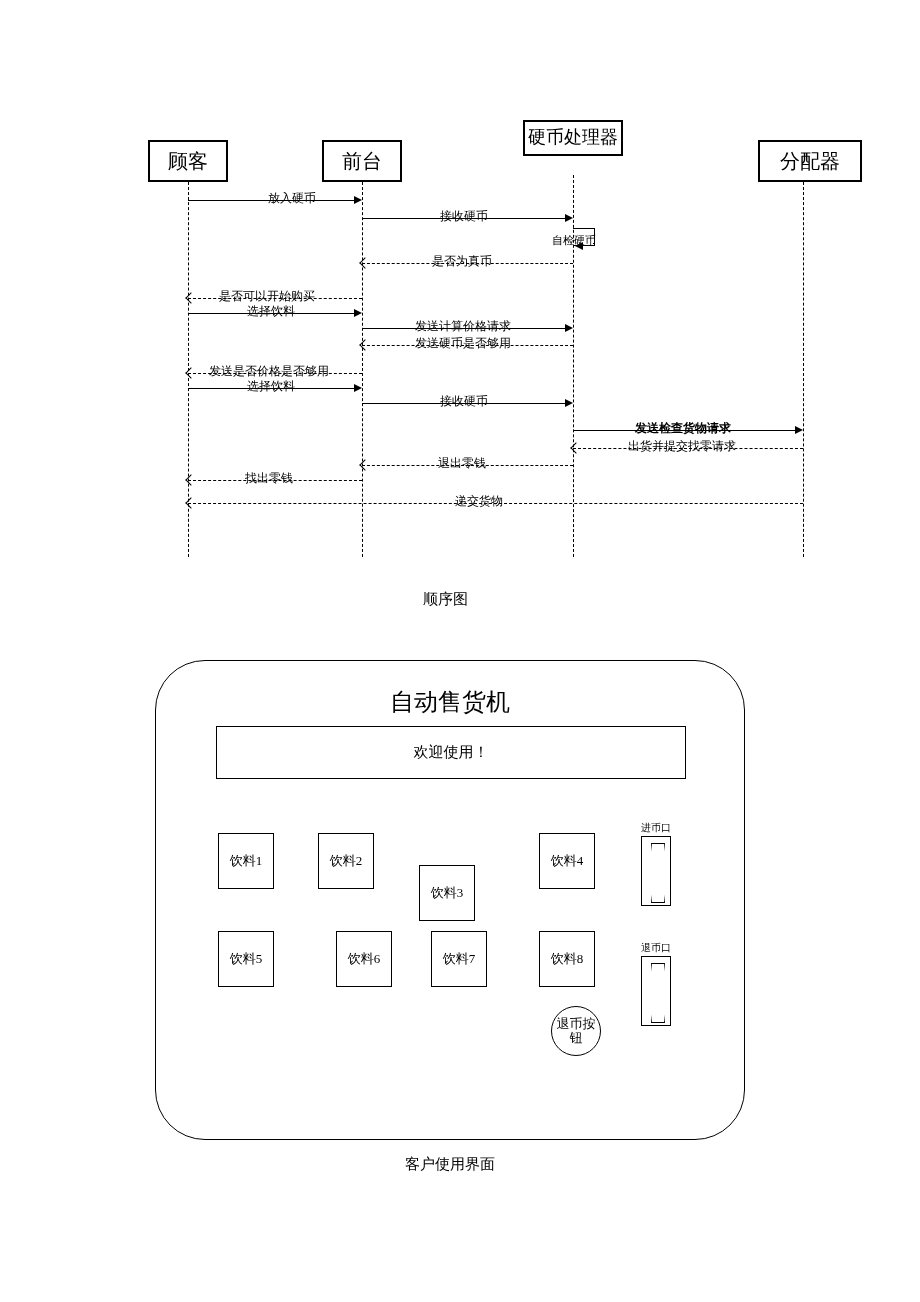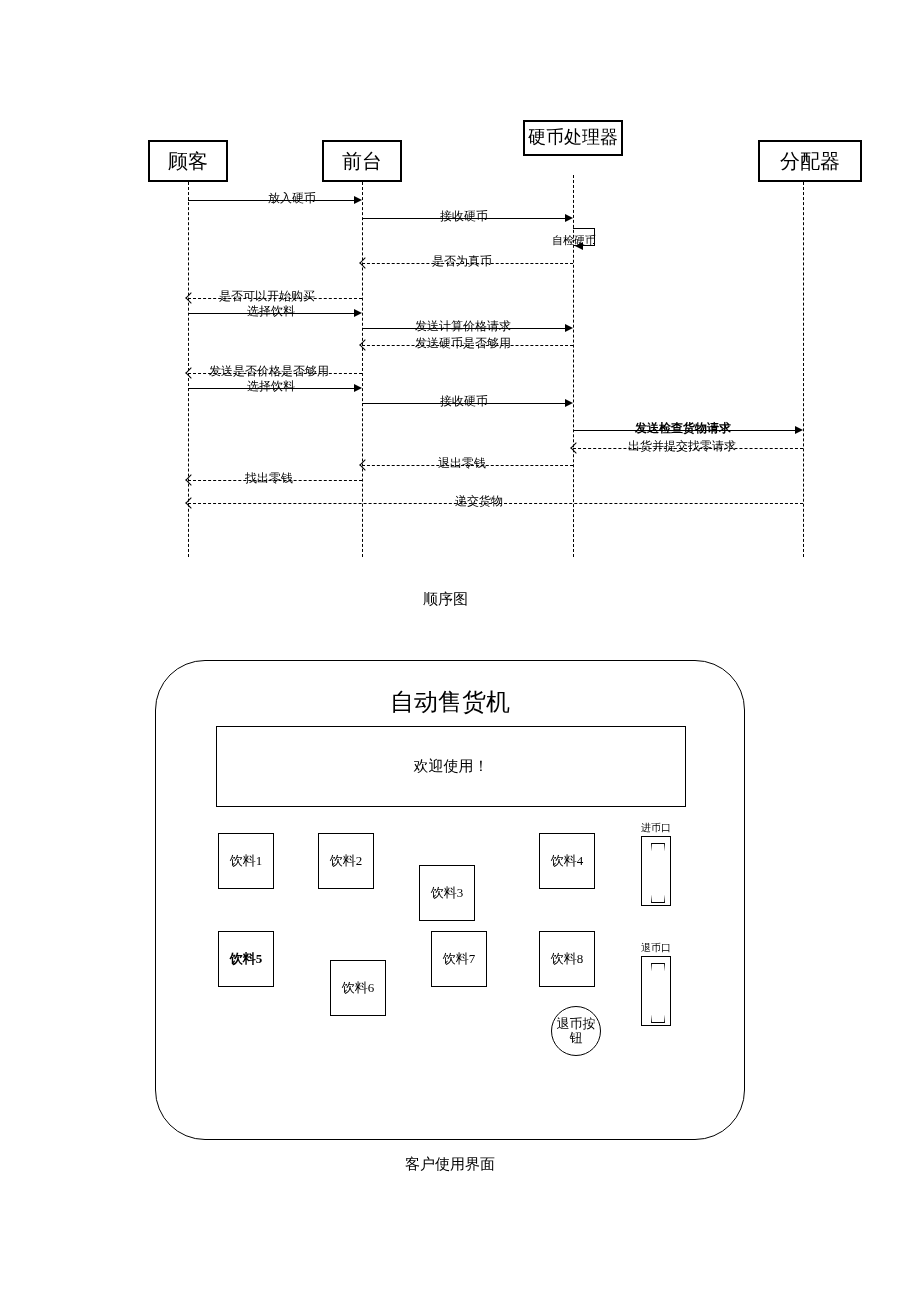--- a/index.html
+++ b/index.html
@@ -64,21 +64,21 @@
     }
     .vm-title {
       position: absolute;
       font-size: 24px;
       left: 50%; transform: translateX(-50%);
       top: 25px;
     }
     .vm-display {
       position: absolute;
       left: 60px; top: 65px;
-      width: 470px; height: 81px;
+      width: 470px; height: 53px;
       border: 1.5px solid #000;
       display: flex; align-items: center; justify-content: center;
       font-size: 15px;
     }
     .drink-btn {
       position: absolute;
       width: 56px; height: 56px;
       border: 1.5px solid #000;
       display: flex; align-items: center; justify-content: center;
       font-size: 13px;
@@ -195,22 +195,22 @@
   <div class="seq-caption" style="left:423px; top:590px;">顺序图</div>
 
   <div class="vm-panel">
     <div class="vm-title">自动售货机</div>
     <div class="vm-display">欢迎使用！</div>
 
     <div class="drink-btn" style="left:62px; top:172px;">饮料1</div>
     <div class="drink-btn" style="left:162px; top:172px;">饮料2</div>
     <div class="drink-btn" style="left:263px; top:172px;margin-top:32px;">饮料3</div>
     <div class="drink-btn" style="left:383px; top:172px;">饮料4</div>
-    <div class="drink-btn" style="left:62px; top:270px;font-weight:bold;">饮料5</div>
-    <div class="drink-btn" style="left:174px; top:270px;margin-top:29px;">饮料6</div>
+    <div class="drink-btn" style="left:62px; top:270px;">饮料5</div>
+    <div class="drink-btn" style="left:180px; top:270px;">饮料6</div>
     <div class="drink-btn" style="left:275px; top:270px;">饮料7</div>
     <div class="drink-btn" style="left:383px; top:270px;">饮料8</div>
 
     <div class="refund-btn" style="left:395px; top:345px;">
         <span>退币按钮</span>
       </div>
 
     <div class="slot-label" style="left:485px; top:160px;">进币口</div>
     <div class="coin-slot" style="left:485px; top:175px;"></div>
 

